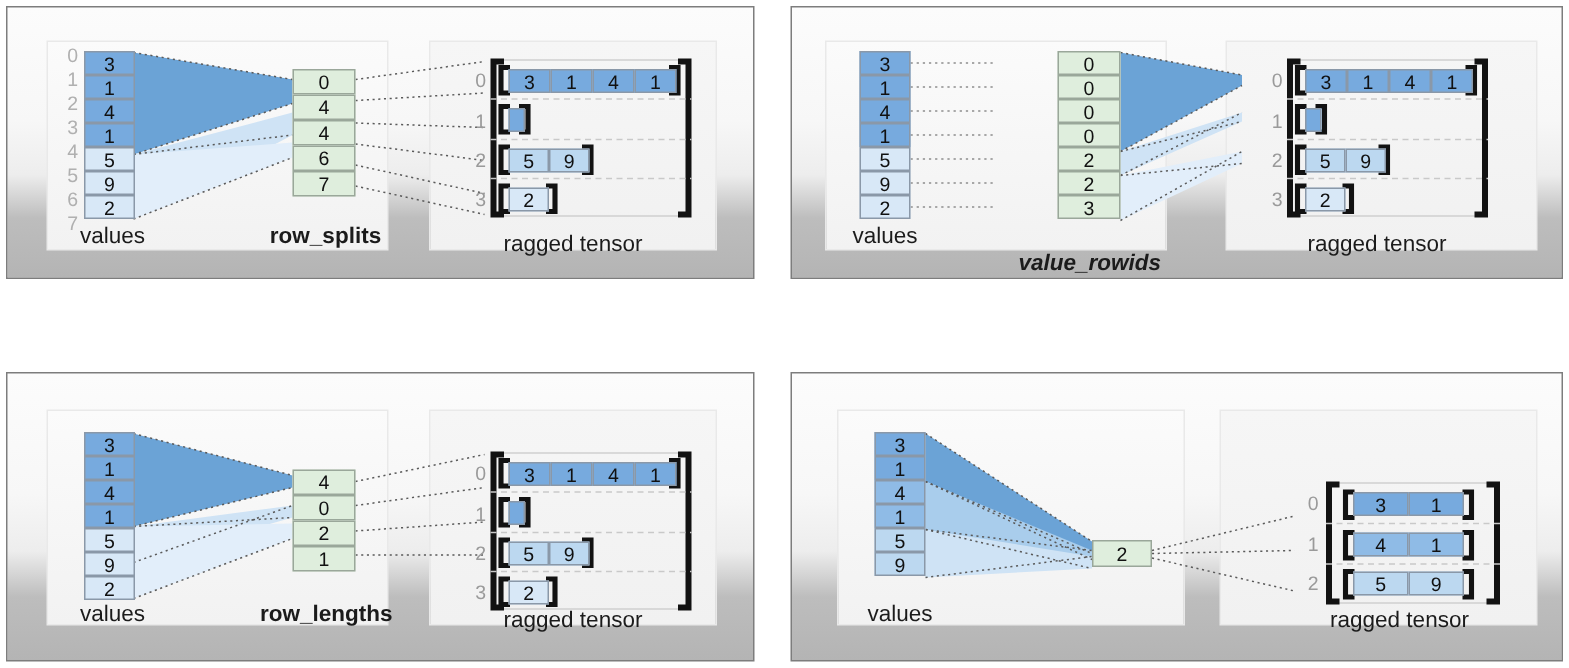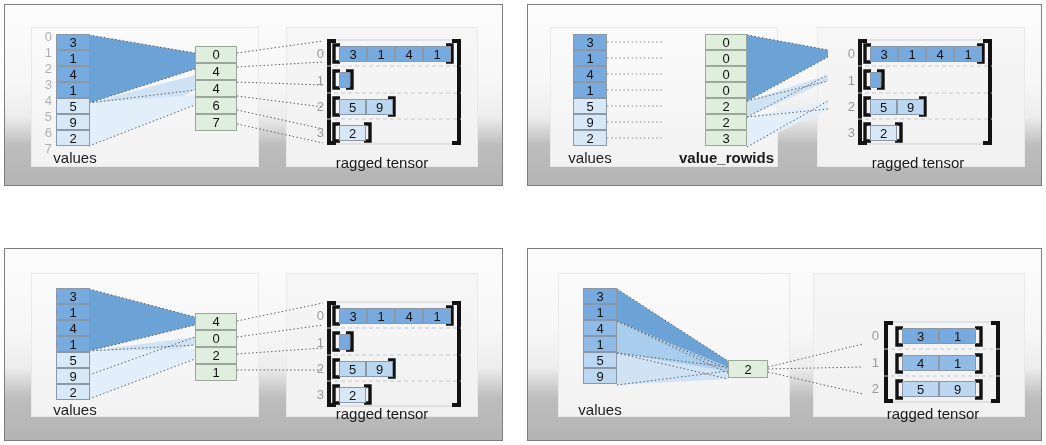--- a/index.html
+++ b/index.html
@@ -133,20 +133,21 @@
   <div class="cell v0" style="left:418px;top:41px;width:28px;height:16px;">1</div>
 
   <div class="cell v0" style="left:334px;top:67px;width:11px;height:16px;"></div>
 
   <div class="cell v2" style="left:334px;top:94px;width:27px;height:16px;">5</div>
   <div class="cell v2" style="left:361px;top:94px;width:27px;height:16px;">9</div>
 
   <div class="cell v3" style="left:334px;top:120px;width:27px;height:16px;">2</div>
 
   <div class="caption" style="left:30px;top:145px;width:80px;">values</div>
+  <div class="caption bold" style="left:150px;top:145px;width:124px;">row_splits</div>
   <div class="caption" style="left:302px;top:150px;width:150px;">ragged tensor</div>
 </div>
 
 <div class="panel tr">
   <div class="card src" style="left:22px;top:22px;width:228px;height:140px;"></div>
   <div class="card out" style="left:289px;top:22px;width:208px;height:140px;"></div>
 
   <svg width="515" height="182">
 
     <path class="dotsL" d="M79,37 L136,37"></path>
@@ -208,21 +209,21 @@
   <div class="cell v0" style="left:342px;top:41px;width:28px;height:16px;">3</div>
   <div class="cell v0" style="left:370px;top:41px;width:28px;height:16px;">1</div>
   <div class="cell v0" style="left:398px;top:41px;width:28px;height:16px;">4</div>
   <div class="cell v0" style="left:426px;top:41px;width:28px;height:16px;">1</div>
   <div class="cell v0" style="left:342px;top:67px;width:11px;height:16px;"></div>
   <div class="cell v2" style="left:342px;top:94px;width:27px;height:16px;">5</div>
   <div class="cell v2" style="left:369px;top:94px;width:27px;height:16px;">9</div>
   <div class="cell v3" style="left:342px;top:120px;width:27px;height:16px;">2</div>
 
   <div class="caption" style="left:22px;top:145px;width:80px;">values</div>
-  <div class="caption bold" style="left:126px;top:145px;width:145px;">value_rowids</div>
+  <div class="caption bold" style="left:126px;top:163px;width:145px;font-style:italic;">value_rowids</div>
   <div class="caption" style="left:315px;top:150px;width:150px;">ragged tensor</div>
 </div>
 
 <div class="panel bl">
   <div class="card src" style="left:26px;top:24px;width:228px;height:144px;"></div>
   <div class="card out" style="left:281px;top:24px;width:192px;height:144px;"></div>
 
   <svg width="499" height="193">
     <polygon class="fanA" points="84,40 84,102 190,76 190,68"></polygon>
     <polygon class="fanC" points="84,102 84,126 190,96 190,88"></polygon>
@@ -276,20 +277,21 @@
   <div class="cell v0" style="left:334px;top:59px;width:28px;height:16px;">3</div>
   <div class="cell v0" style="left:362px;top:59px;width:28px;height:16px;">1</div>
   <div class="cell v0" style="left:390px;top:59px;width:28px;height:16px;">4</div>
   <div class="cell v0" style="left:418px;top:59px;width:28px;height:16px;">1</div>
   <div class="cell v0" style="left:334px;top:85px;width:11px;height:16px;"></div>
   <div class="cell v2" style="left:334px;top:112px;width:27px;height:16px;">5</div>
   <div class="cell v2" style="left:361px;top:112px;width:27px;height:16px;">9</div>
   <div class="cell v3" style="left:334px;top:138px;width:27px;height:16px;">2</div>
 
   <div class="caption" style="left:30px;top:153px;width:80px;">values</div>
+  <div class="caption bold" style="left:145px;top:153px;width:135px;">row_lengths</div>
   <div class="caption" style="left:302px;top:157px;width:150px;">ragged tensor</div>
 </div>
 
 <div class="panel br">
   <div class="card src" style="left:30px;top:24px;width:232px;height:144px;"></div>
   <div class="card out" style="left:285px;top:24px;width:212px;height:144px;"></div>
 
   <svg width="515" height="193">
     <polygon class="fanA" points="89,40 89,72 200,120 200,112"></polygon>
     <polygon class="fanB" points="89,72 89,104 200,124 200,118"></polygon>

